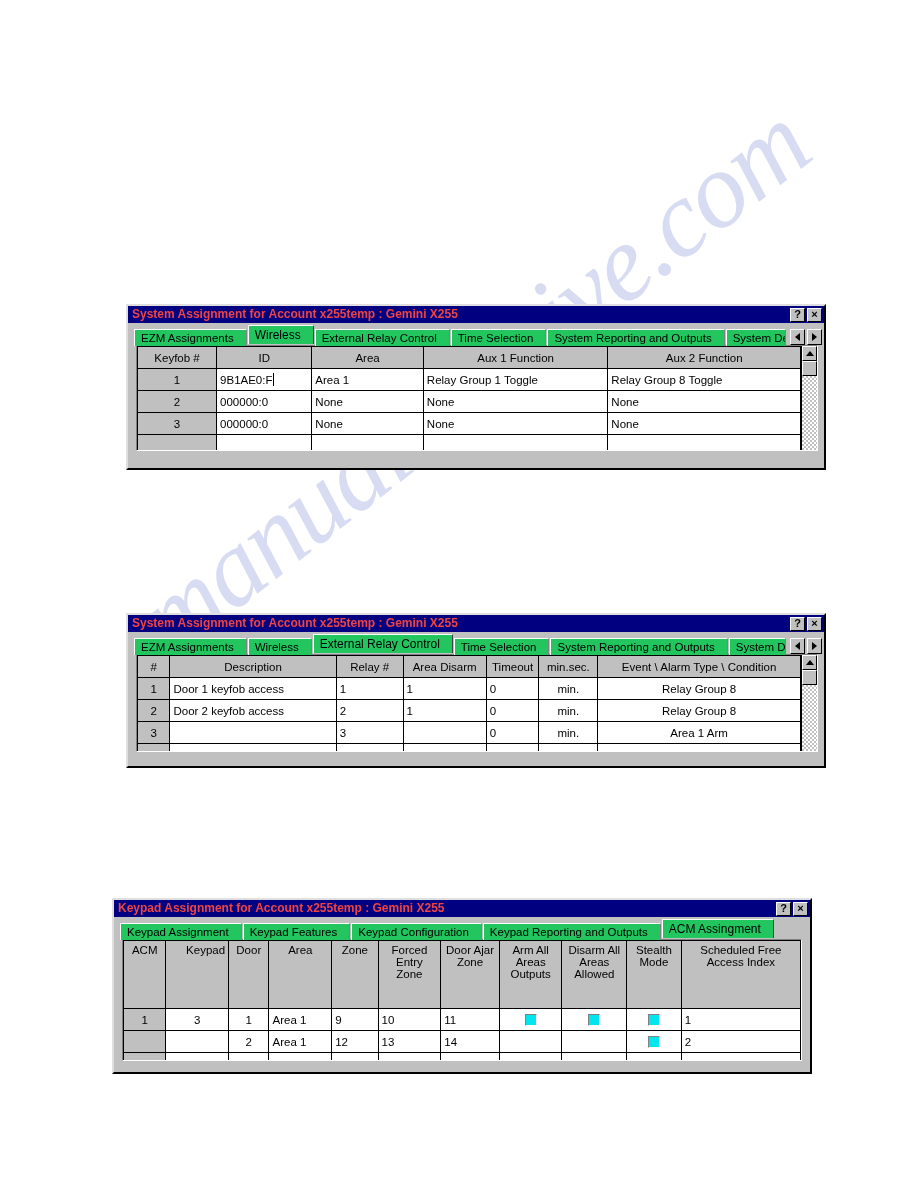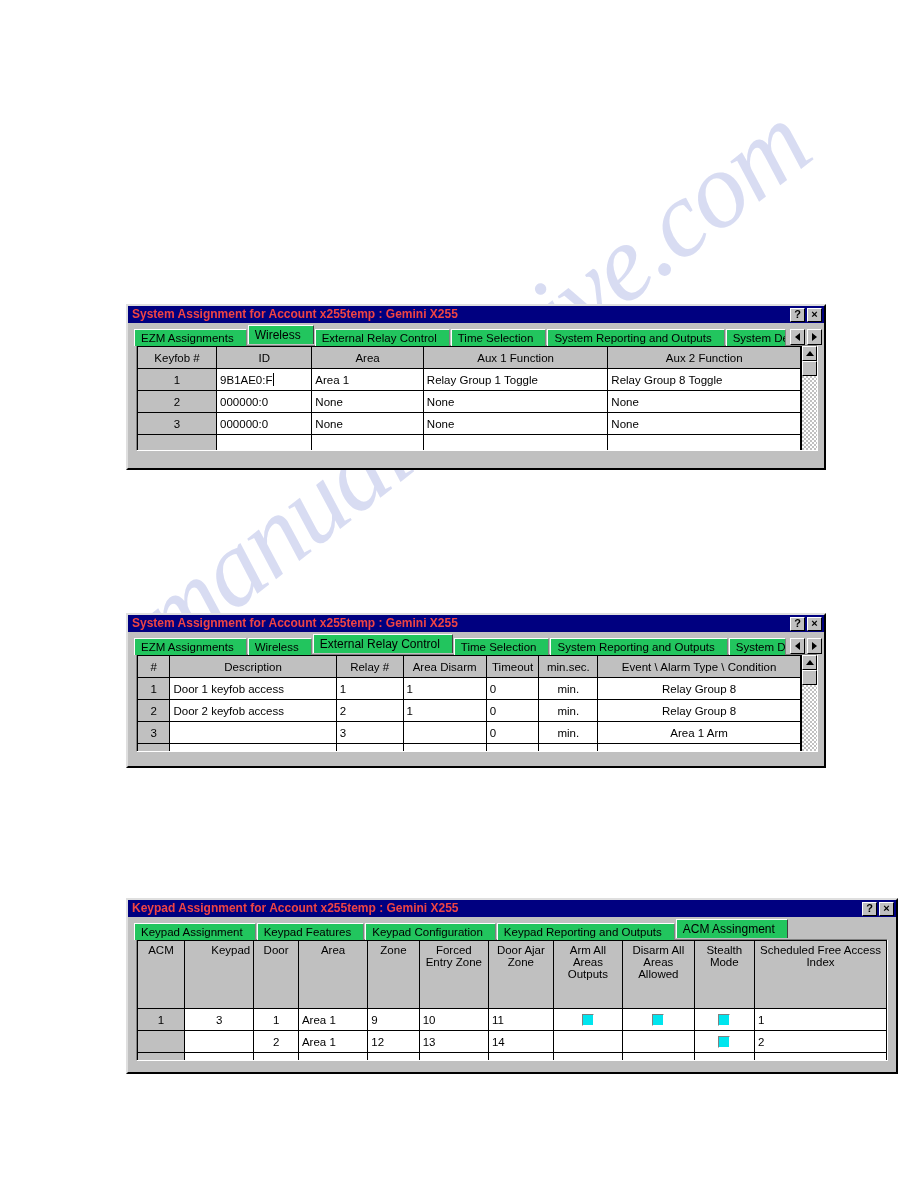--- a/index.html
+++ b/index.html
@@ -446,21 +446,21 @@
     <div class="vscroll">
       <div class="vs-btn">
           <i class="arrow-u"></i>
         </div>
       <div class="vs-thumb"></div>
       <div class="vs-track"></div>
     </div>
   </div>
 </div>
 
-<div class="win" id="win3" style="left:126px; top:898px; width:772px; height:176px;">
+<div class="win" id="win3" style="left:112px; top:898px; width:700px; height:176px;">
 
   <div class="titlebar">
     <div class="titlebar-text">Keypad Assignment for Account x255temp : Gemini X255</div>
     <div class="tb-btns">
       <div class="tb-btn">?</div>
       <div class="tb-btn">×</div>
     </div>
   </div>
 
   <div class="tabstrip">

